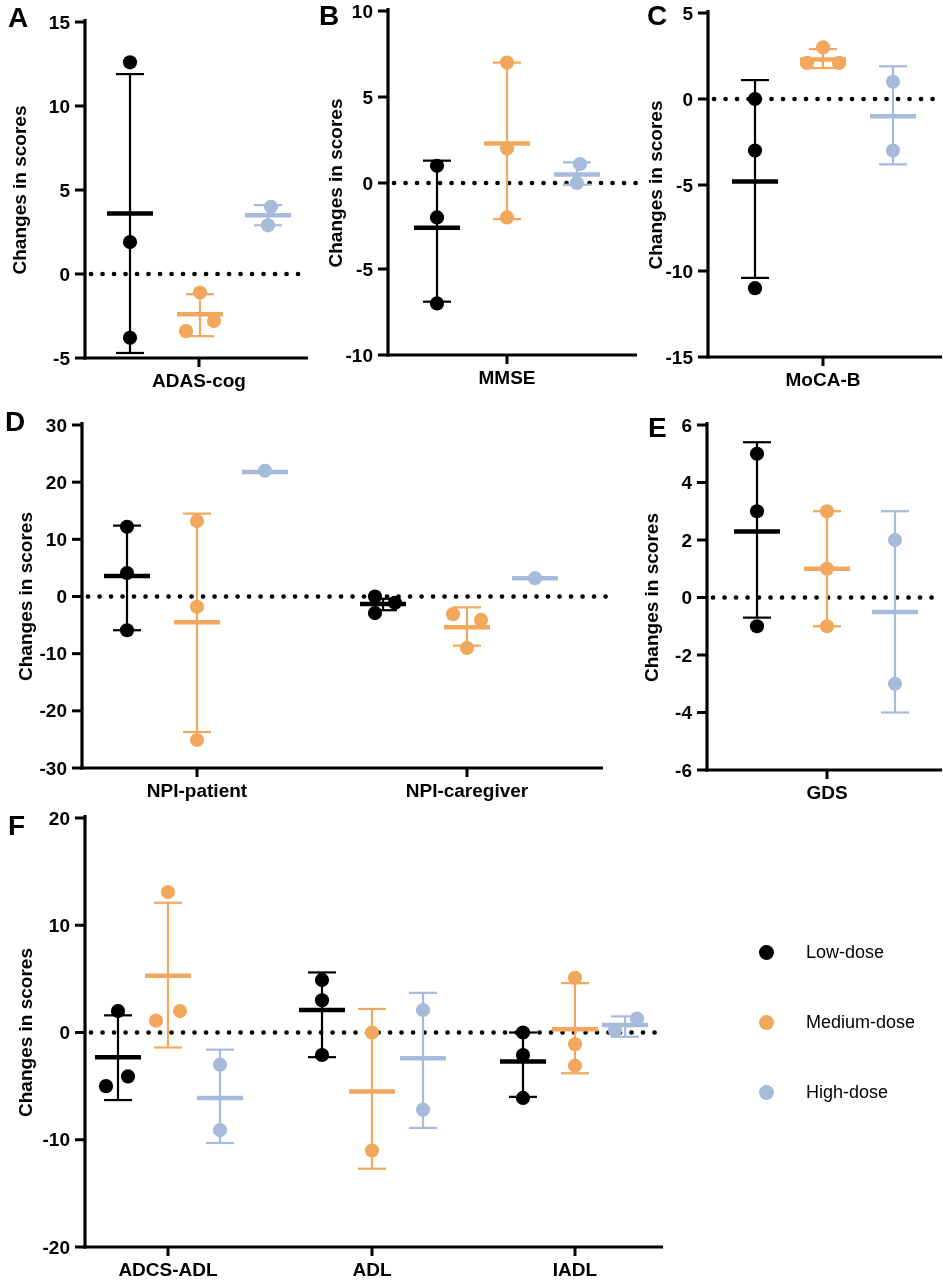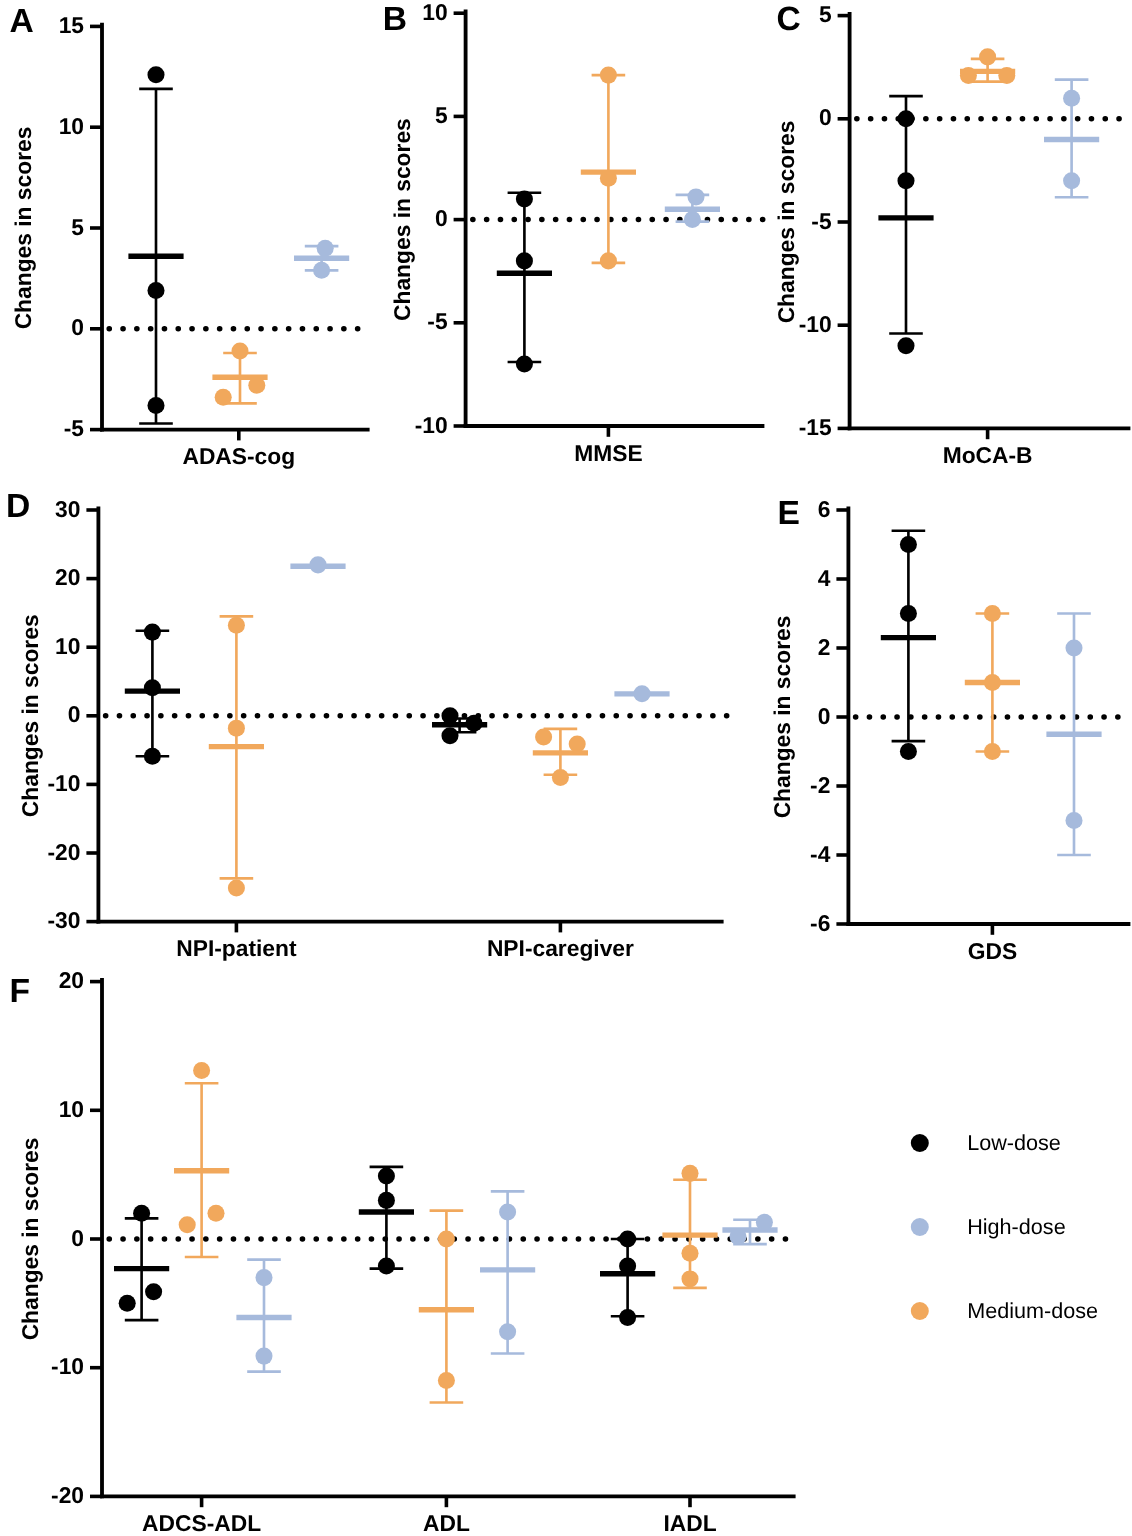--- a/index.html
+++ b/index.html
@@ -400,22 +400,22 @@
         </g>
       </svg>
   </figure>
 
   <div id="legend">
     <div class="legend-row">
       <span class="legend-dot" style="background: rgb(0, 0, 0);"></span>
       <span class="legend-label">Low-dose</span>
     </div>
     <div class="legend-row">
+      <span class="legend-dot" style="background: rgb(241, 168, 92);"></span>
+      <span class="legend-label">Medium-dose</span>
+    </div>
+    <div class="legend-row">
       <span class="legend-dot" style="background: rgb(166, 186, 220);"></span>
       <span class="legend-label">High-dose</span>
     </div>
-    <div class="legend-row">
-      <span class="legend-dot" style="background: rgb(241, 168, 92);"></span>
-      <span class="legend-label">Medium-dose</span>
-    </div>
   </div>
 
 </div>
 
 </body></html>

